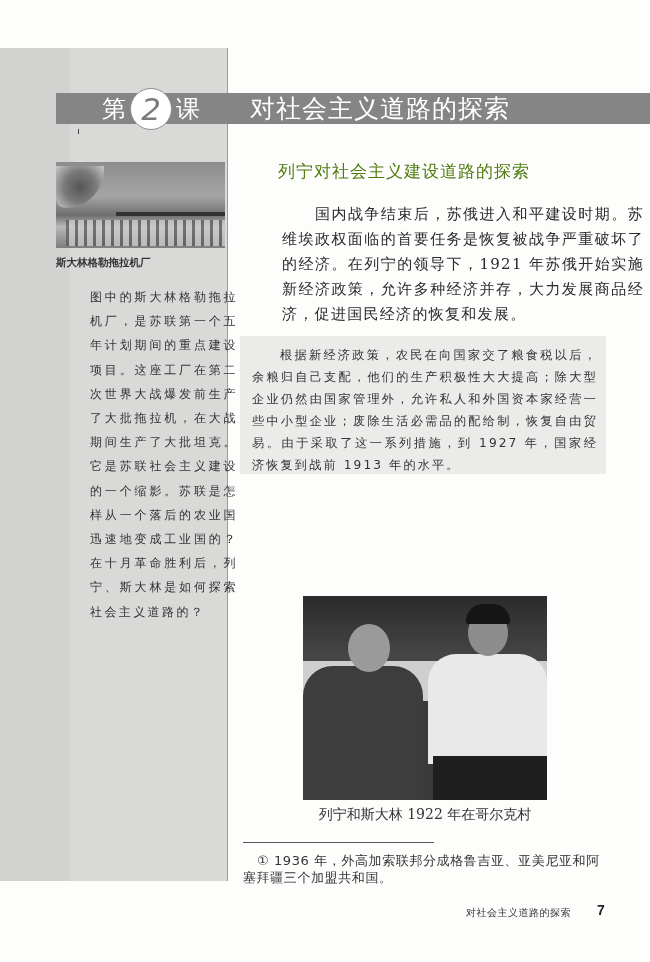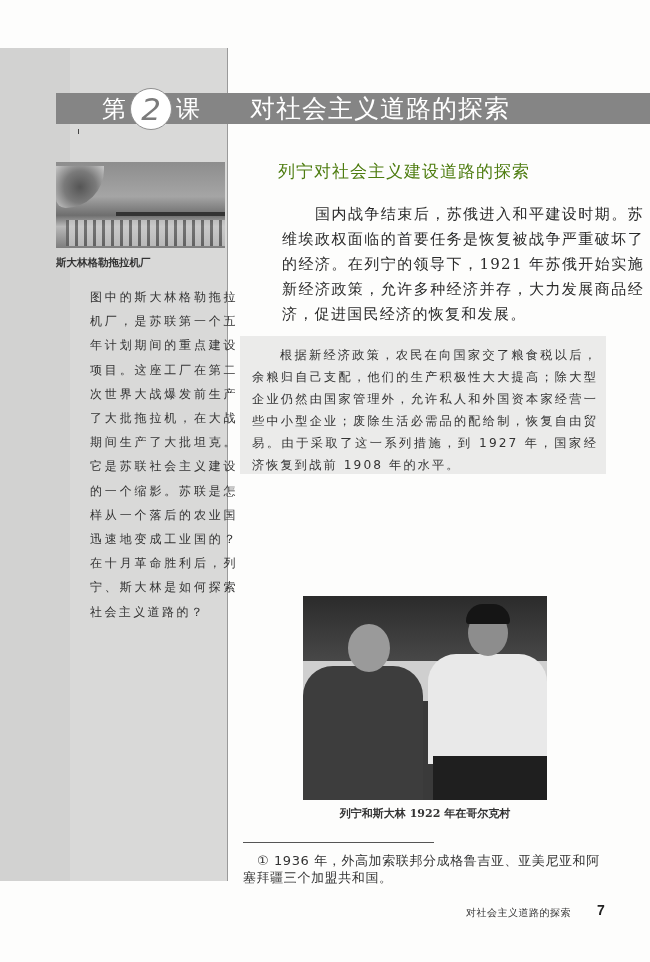--- a/index.html
+++ b/index.html
@@ -118,21 +118,21 @@
     .portrait-photo .bench { position:absolute; left:0; top:65px; width:100%; height:40px; background:#cfcfcf; }
     .portrait-photo .lenin-head { position:absolute; left:45px; top:28px; width:42px; height:48px; border-radius:50%; background:#9a9a9a; }
     .portrait-photo .lenin-body { position:absolute; left:0; top:70px; width:120px; height:134px; background:#3d3d3d; border-radius:30px 30px 0 0; }
     .portrait-photo .stalin-head { position:absolute; left:165px; top:14px; width:40px; height:46px; border-radius:50%; background:#8d8d8d; }
     .portrait-photo .stalin-hair { position:absolute; left:163px; top:8px; width:44px; height:20px; border-radius:22px 22px 4px 4px; background:#151515; }
     .portrait-photo .stalin-body { position:absolute; left:125px; top:58px; width:119px; height:110px; background:#e9e9e9; border-radius:28px 28px 0 0; }
     .portrait-photo .stalin-legs { position:absolute; left:130px; top:160px; width:114px; height:44px; background:#1f1f1f; }
 
     .portrait-caption {
       position: absolute; left: 303px; top: 806px; width: 244px;
-      text-align: center; font-size: 11px; font-weight: bold; color: #333;
+      text-align: center; font-size: 14px; font-weight: normal; color: #333;
     }
 
     .footnote-rule {
       position: absolute; left: 243px; top: 842px; width: 191px; height: 1px; background: #555;
     }
     .footnote {
       position: absolute; left: 243px; top: 852px; width: 365px;
       font-size: 13px; line-height: 17px; letter-spacing: 0.6px; color: #333;
       text-indent: 14px;
       font-family: "DejaVu Sans", sans-serif;
@@ -174,21 +174,21 @@
   </div>
   <div class="factory-caption">斯大林格勒拖拉机厂</div>
 
   <div class="side-text">图中的斯大林格勒拖拉机厂，是苏联第一个五年计划期间的重点建设项目。这座工厂在第二次世界大战爆发前生产了大批拖拉机，在大战期间生产了大批坦克。它是苏联社会主义建设的一个缩影。苏联是怎样从一个落后的农业国迅速地变成工业国的？在十月革命胜利后，列宁、斯大林是如何探索社会主义道路的？</div>
 
   <div class="section-heading">列宁对社会主义建设道路的探索</div>
 
   <p class="para para-1">国内战争结束后，苏俄进入和平建设时期。苏维埃政权面临的首要任务是恢复被战争严重破坏了的经济。在列宁的领导下，1921 年苏俄开始实施新经济政策，允许多种经济并存，大力发展商品经济，促进国民经济的恢复和发展。</p>
 
   <div class="quote-box">
-    <p class="quote-text">根据新经济政策，农民在向国家交了粮食税以后，余粮归自己支配，他们的生产积极性大大提高；除大型企业仍然由国家管理外，允许私人和外国资本家经营一些中小型企业；废除生活必需品的配给制，恢复自由贸易。由于采取了这一系列措施，到 1927 年，国家经济恢复到战前 1908 年的水平。</p>
+    <p class="quote-text">根据新经济政策，农民在向国家交了粮食税以后，余粮归自己支配，他们的生产积极性大大提高；除大型企业仍然由国家管理外，允许私人和外国资本家经营一些中小型企业；废除生活必需品的配给制，恢复自由贸易。由于采取了这一系列措施，到 1927 年，国家经济恢复到战前 1913 年的水平。</p>
   </div>
 
 
   <div class="portrait-photo">
     <div class="bg"></div>
     <div class="bench"></div>
     <div class="lenin-body"></div>
     <div class="lenin-head"></div>
     <div class="stalin-body"></div>
     <div class="stalin-legs"></div>

